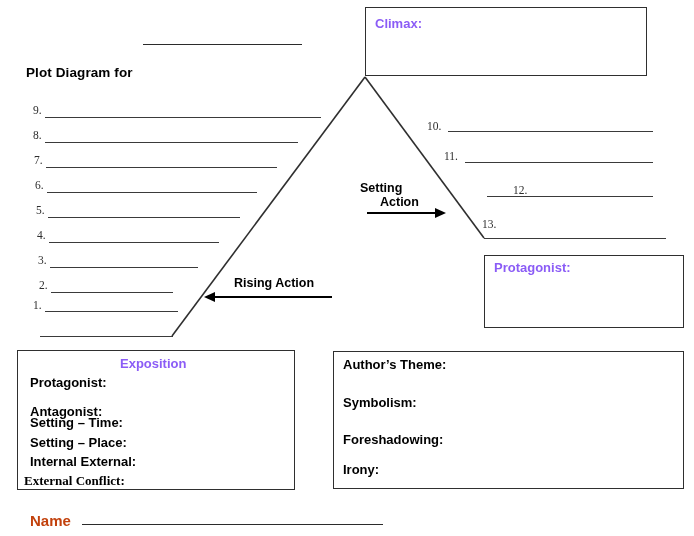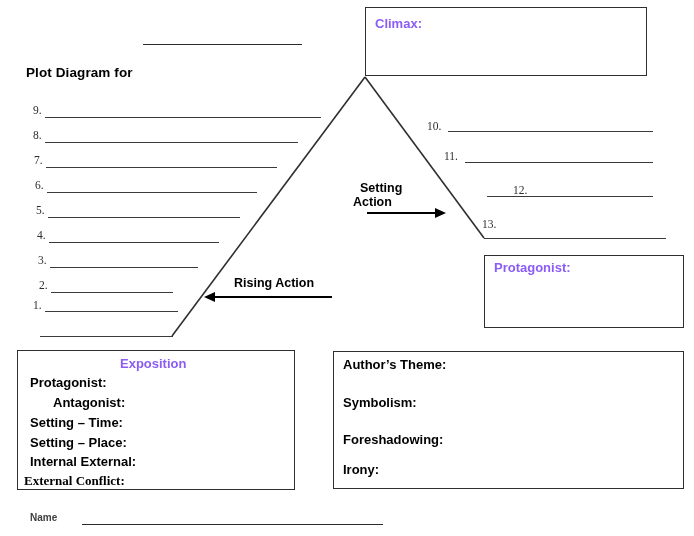--- a/index.html
+++ b/index.html
@@ -71,23 +71,23 @@
   }
   .field-label {
     position: absolute;
     font-size: 13px;
     font-weight: bold;
     color: #000000;
     white-space: nowrap;
   }
   .name-label {
     position: absolute;
-    font-size: 10px;
+    font-size: 15px;
     font-weight: bold;
-    color: #404040;
+    color: #c2410c;
     white-space: nowrap;
   }
 
   svg.overlay {
     position: absolute;
     left: 0;
     top: 0;
     width: 694px;
     height: 536px;
     pointer-events: none;
@@ -121,39 +121,39 @@
   <div class="hline" style="left:51px; top:292px; width:122px;"></div>
   <div class="hline" style="left:45px; top:311px; width:133px;"></div>
   <div class="hline" style="left:40px; top:336px; width:133px;"></div>
 
   <div class="stage-label" style="left:234px; top:276px;">Rising Action</div>
 
   <div class="boxframe" style="left:365px; top:7px; width:282px; height:69px;"></div>
   <div class="box-title" style="left:375px; top:16px;">Climax:</div>
 
   <div class="stage-label" style="left:360px; top:181px;">Setting</div>
-  <div class="stage-label" style="left:353px; top:195px;">Action</div>
+  <div class="stage-label" style="left:380px; top:195px;">Action</div>
 
   <div class="itemnum" style="left:427px; top:120px;">10.</div>
   <div class="itemnum" style="left:444px; top:150px;">11.</div>
   <div class="itemnum" style="left:465px; top:184px;margin-left:48px;">12.</div>
   <div class="itemnum" style="left:482px; top:218px;">13.</div>
 
   <div class="hline" style="left:448px; top:131px; width:205px;"></div>
   <div class="hline" style="left:465px; top:162px; width:188px;"></div>
   <div class="hline" style="left:487px; top:196px; width:166px;"></div>
   <div class="hline" style="left:484px; top:238px; width:182px;"></div>
 
   <div class="boxframe" style="left:484px; top:255px; width:200px; height:73px;"></div>
   <div class="box-title" style="left:494px; top:260px;">Protagonist:</div>
 
   <div class="boxframe" style="left:17px; top:350px; width:278px; height:140px;"></div>
   <div class="box-title" style="left:120px; top:356px;">Exposition</div>
   <div class="field-label" style="left:30px; top:375px;">Protagonist:</div>
-  <div class="field-label" style="left:30px; top:395px;margin-left:23px;">Antagonist:</div>
+  <div class="field-label" style="left:30px; top:404px;">Antagonist:</div>
   <div class="field-label" style="left:30px; top:415px;">Setting – Time:</div>
   <div class="field-label" style="left:30px; top:435px;">Setting – Place:</div>
   <div class="field-label" style="left:30px; top:454px;">Internal External:</div>
   <div class="field-label" style="left:24px; top:473px;font-family:Liberation Serif, serif;">External Conflict:</div>
 
   <div class="boxframe" style="left:333px; top:351px; width:351px; height:138px;"></div>
   <div class="field-label" style="left:343px; top:357px;">Author’s Theme:</div>
   <div class="field-label" style="left:343px; top:395px;">Symbolism:</div>
   <div class="field-label" style="left:343px; top:432px;">Foreshadowing:</div>
   <div class="field-label" style="left:343px; top:462px;">Irony:</div>

